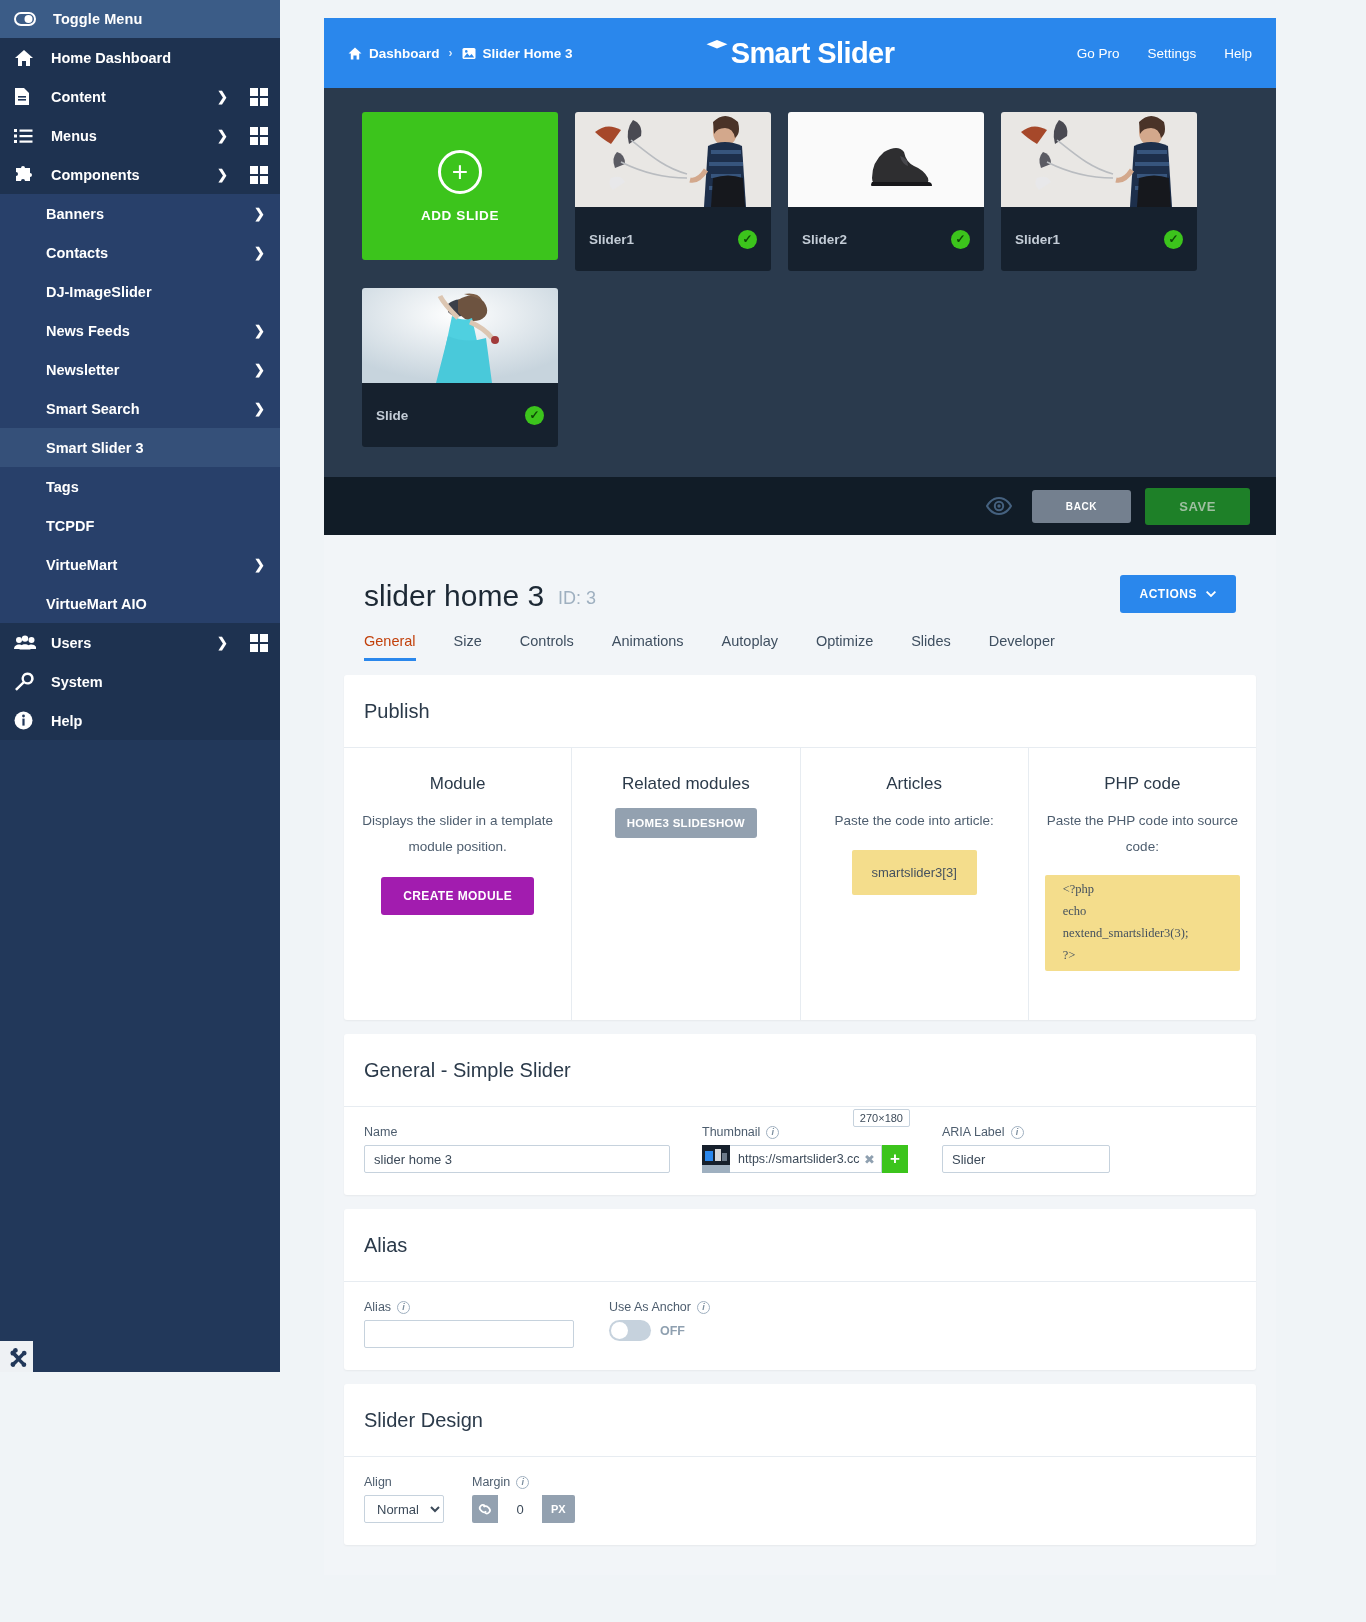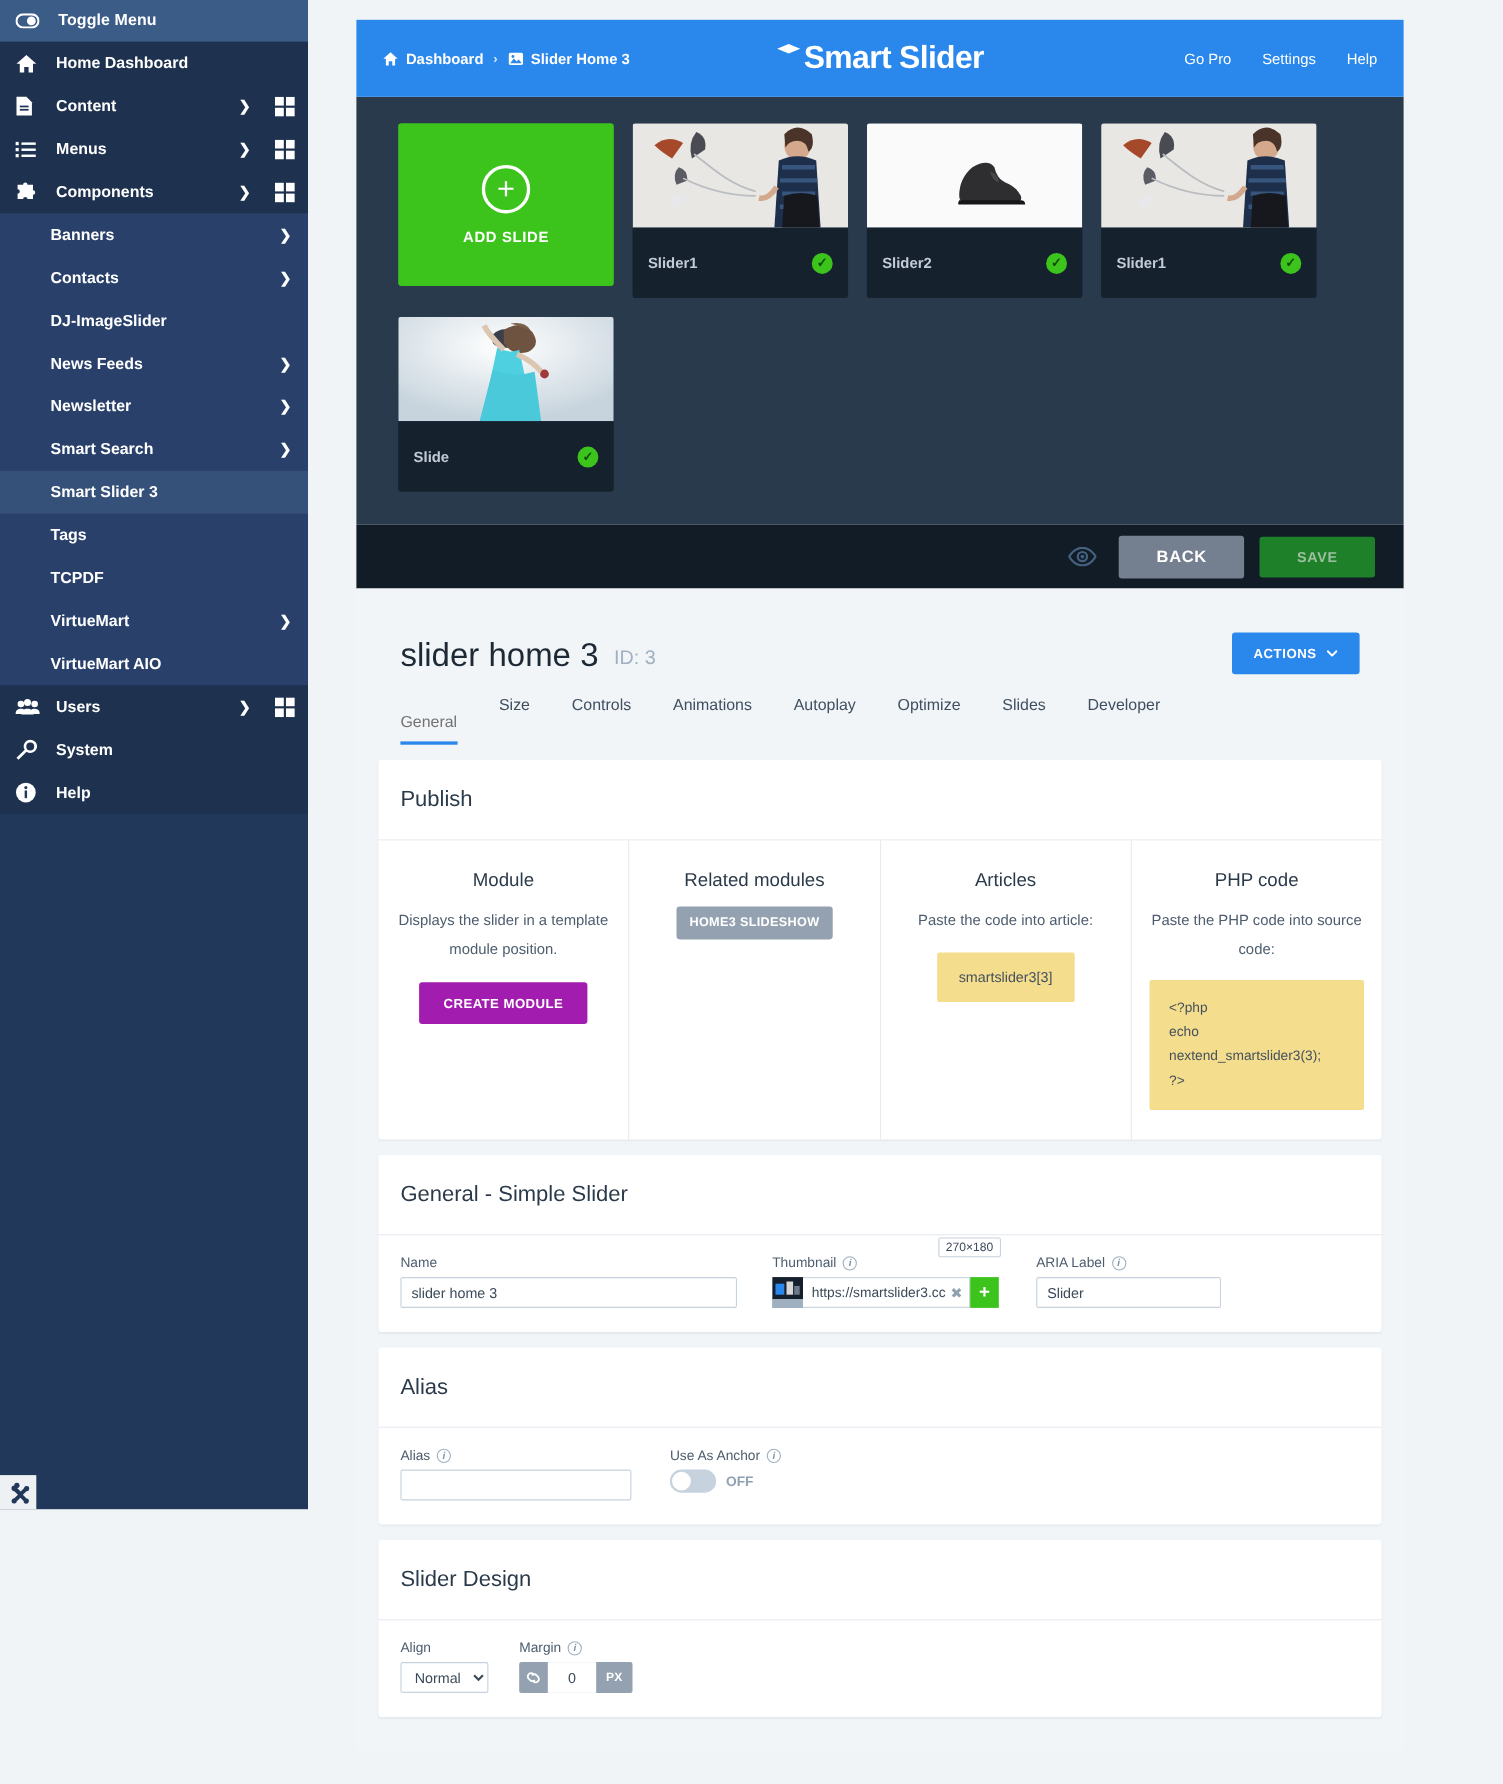--- a/index.html
+++ b/index.html
@@ -100,21 +100,21 @@
     display:flex; align-items:center; justify-content:center; color:#0d4a06; font-size: 12px; font-weight: bold;
   }
 
   
   .action-bar {
     height: 58px; background: #111c27; display: flex; align-items: center;
     justify-content: flex-end; gap: 14px; padding-right: 26px;
   }
   .eye-btn { width: 30px; height: 30px; display:flex; align-items:center; justify-content:center; margin-right: 4px;}
   .btn-back {
-    background: #74808f; color: #fff; font-size: 15px; font-weight: bold;
+    background: #74808f; color: #fff; font-size: 10px; font-weight: bold;
     padding: 11px 34px; border-radius: 3px; letter-spacing: .6px; border:none;
   }
   .btn-save {
     background: #1e8028; color: #9fbfa1; font-size: 13px; font-weight: bold;
     padding: 11px 34px; border-radius: 3px; letter-spacing: .6px; border:none;
   }
 
   
   .content { background: #f2f5f8; padding: 0 0 30px 0; }
   .title-row { display:flex; align-items:flex-end; padding: 40px 40px 0 40px; }
@@ -123,21 +123,21 @@
   .actions-btn {
     margin-left: auto; background: #2a87ec; color: #fff; border: none;
     font-size: 12px; font-weight: bold; padding: 12px 20px; border-radius: 3px;
     letter-spacing: .5px; display:flex; align-items:center; gap: 9px;
   }
   .tabs { display:flex; gap: 0; padding: 14px 40px 0 40px; border-bottom: 0; }
   .tab {
     font-size: 14.5px; color: #3f4f60; padding: 6px 19px 12px 19px; position: relative;
   }
   .tab:first-child { padding-left: 0; }
-  .tab.active { color: #737373; margin-top: 16px; }
+  .tab.active { color: #c2410c; }
   .tab.active::after {
     content:''; position:absolute; left: 0; right: 19px; bottom: 0; height: 3px; background: #2a87ec;
   }
 
   .card {
     background: #fff; margin: 14px 20px 0 20px; border-radius: 3px;
     box-shadow: 0 1px 2px rgba(0,0,0,.05);
   }
   .card-head { padding: 25px 20px 24px 20px; font-size: 20px; color: #2b3a4a; }
   .card-sep { border-top: 1px solid #e7ecf1; }
@@ -157,22 +157,22 @@
   .chip-module {
     display:inline-block; background: #93a1b0; color:#fff; font-size: 11.5px;
     font-weight: bold; padding: 9px 12px; border-radius: 3px; letter-spacing: .3px;
   }
   .code-chip {
     display:inline-block; background: #f4dd8c; color: #45515e; font-size: 13px;
     padding: 15px 20px; margin-top: 16px; border-radius: 2px;
   }
   .code-block {
     background: #f4dd8c; color: #45515e; font-size: 12.5px; line-height: 1.75;
-    padding: 15px 18px; margin-top: 16px; text-align: left; border-radius: 2px;
-    font-family: Liberation Sans, sans-serif;
+    padding: 4px 18px; margin-top: 16px; text-align: left; border-radius: 2px;
+    font-family: Liberation Serif, serif;
   }
 
   .field-row { display:flex; padding: 18px 20px 22px 20px; gap: 20px; align-items: flex-start; }
   .field { }
   .field-label {
     font-size: 12.5px; color: #4d5d6e; margin-bottom: 6px; display:flex; align-items:center; gap: 6px;
   }
   .info-i {
     width: 13px; height: 13px; border-radius: 50%; border: 1px solid #9fb0c0;
     color: #7d8f9f; font-size: 9px; display:inline-flex; align-items:center; justify-content:center;

